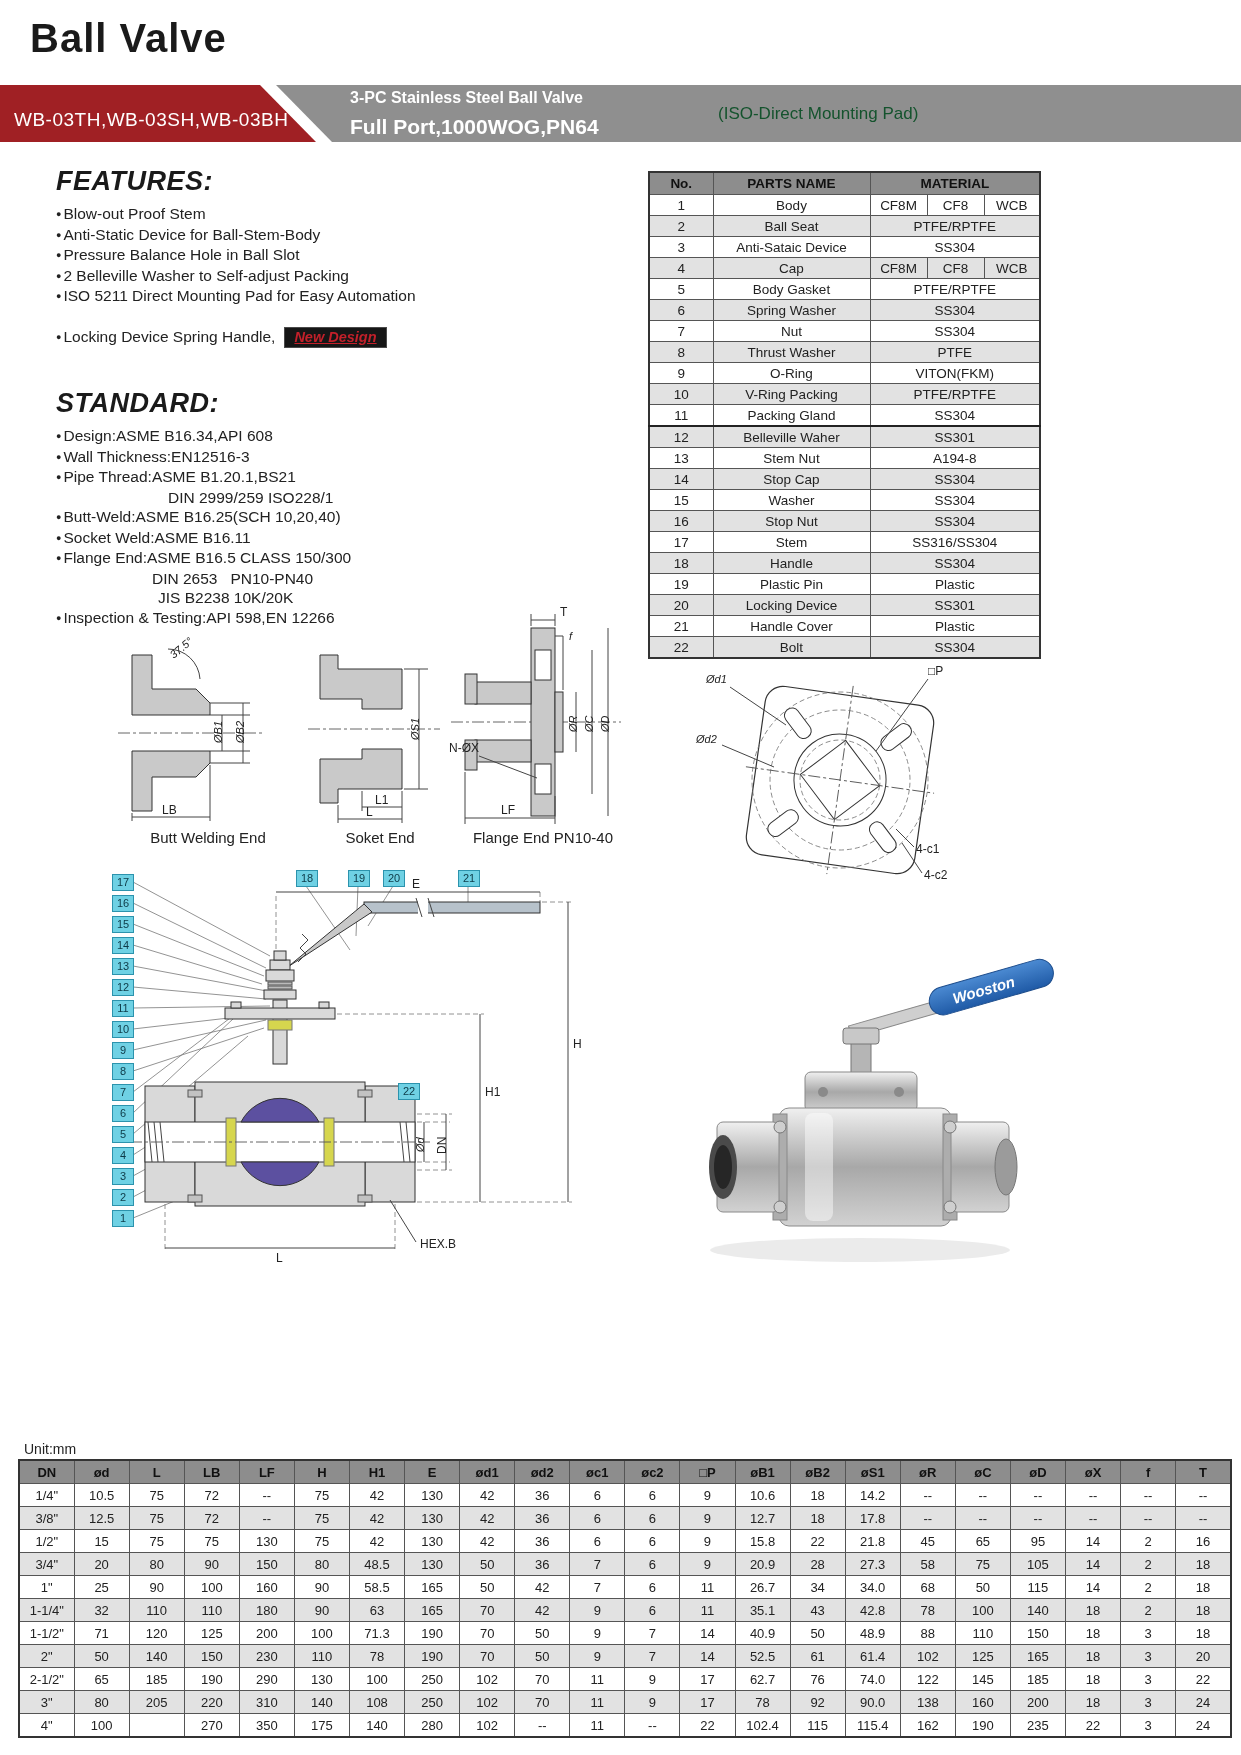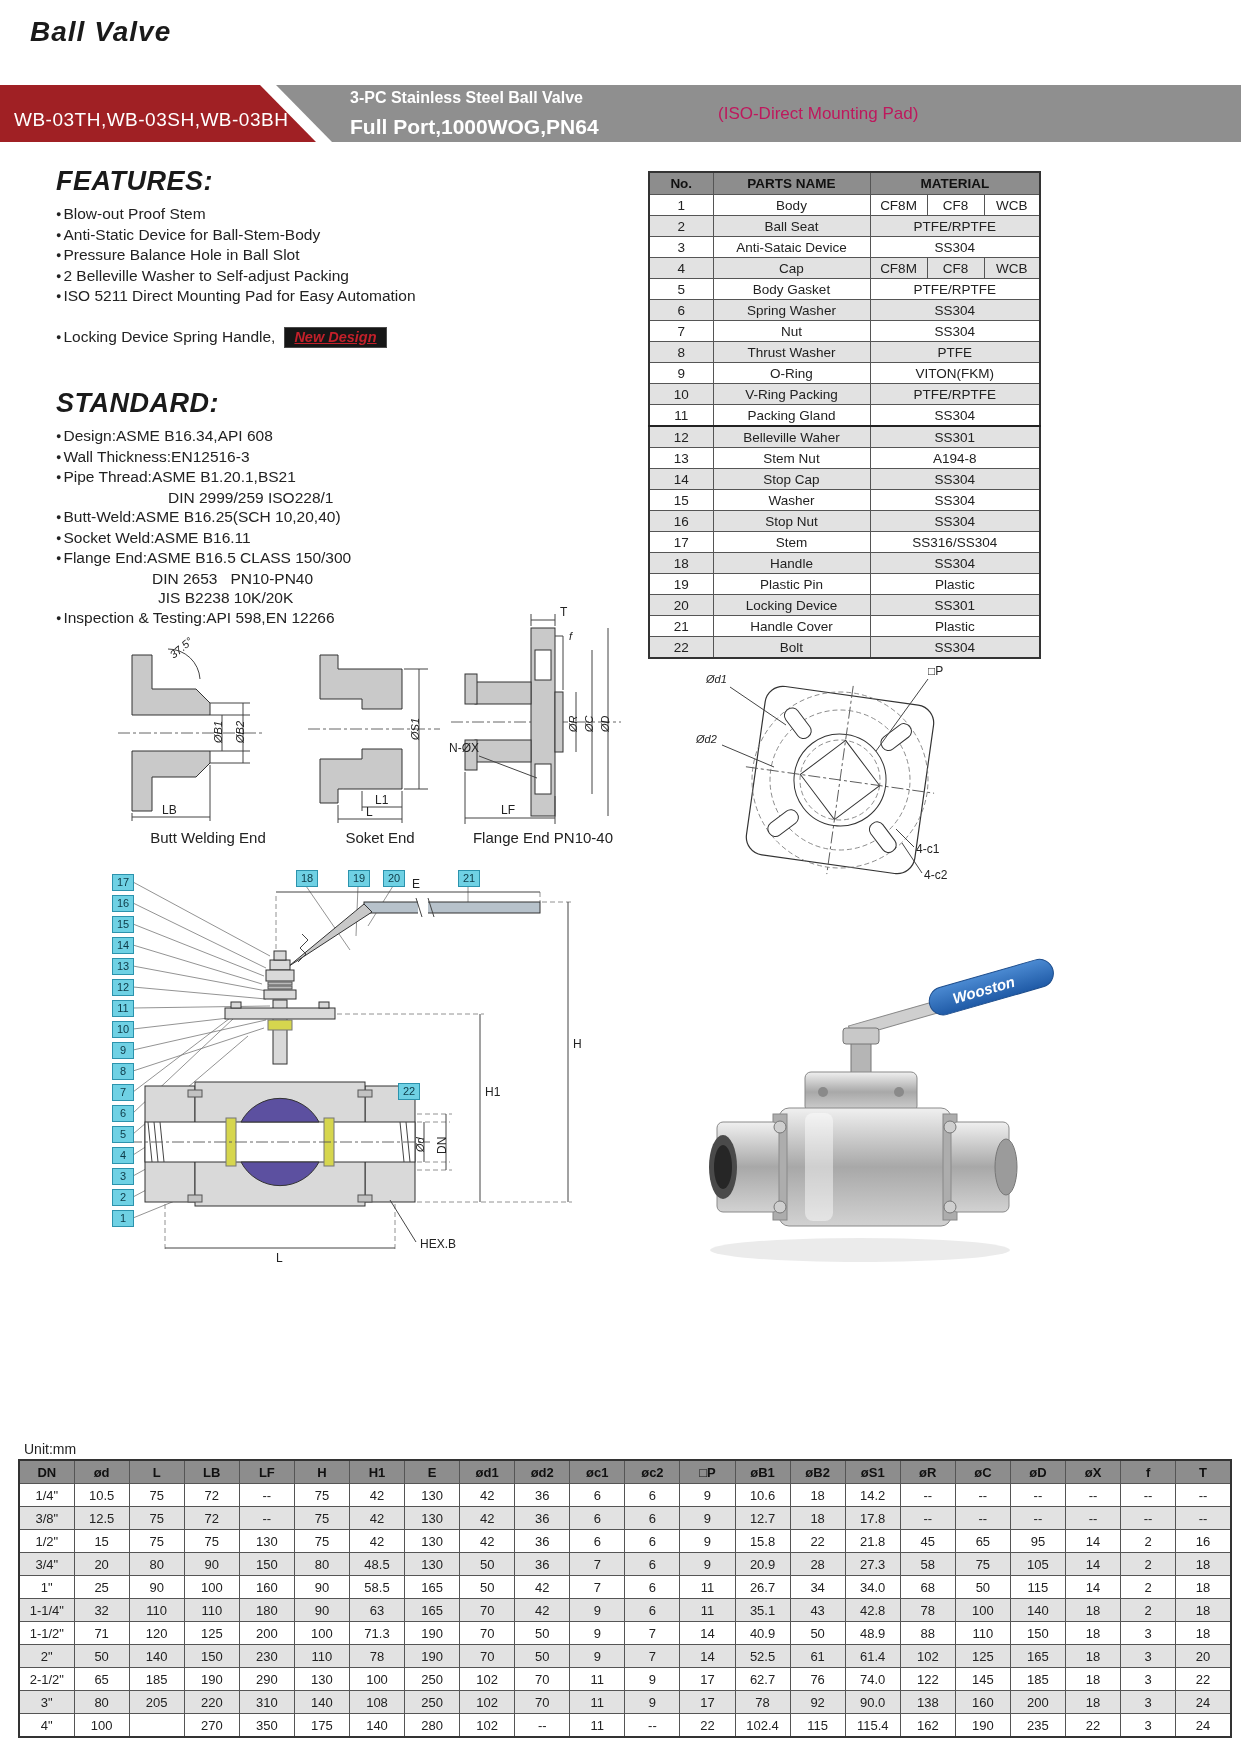--- a/index.html
+++ b/index.html
@@ -5,30 +5,30 @@
   :root{
     --red:#a02024; --graybar:#8f8f8f; --cyan:#6fd1e4; --blue:#2e6db4;
     --ball:#5c50a0; --seat:#d6d64e; --hdr:#8d8d8d; --stripe:#e2e2e2;
   }
   html,body{margin:0;padding:0;background:#fff;}
   #page{position:relative;width:1241px;height:1755px;background:#fff;overflow:hidden;
         font-family:"Liberation Sans",sans-serif;color:#1a1a1a;}
   .abs{position:absolute;}
 
   
-  #page-title{left:30px;top:16px;font-size:28px;font-style:italic;font-weight:bold;letter-spacing:1px;}
+  #page-title{left:30px;top:16px;font-size:40px;font-weight:bold;letter-spacing:1px;}
   #banner{left:0;top:85px;width:1241px;height:66px;}
   #banner .gray{position:absolute;inset:0;background:var(--graybar);
     clip-path:polygon(276px 0,1241px 0,1241px 57px,332px 57px);}
   #banner .red{position:absolute;inset:0;background:var(--red);
     clip-path:polygon(0 0,260px 0,316px 57px,0 57px);}
   #model-codes{left:14px;top:24px;color:#fff;font-size:19px;letter-spacing:.5px;}
   #prod-line1{left:350px;top:4px;color:#fff;font-size:16px;font-weight:bold;}
   #prod-line2{left:350px;top:30px;color:#fff;font-size:21px;font-weight:bold;}
-  #prod-note{left:718px;top:19px;color:#be185d;font-size:17px;}
+  #prod-note{left:718px;top:19px;color:#14532d;font-size:17px;}
 
   
   #features{left:56px;top:166px;width:440px;}
   #standard{left:56px;top:388px;width:460px;}
   .sec-head{font-size:27px;font-style:italic;font-weight:bold;letter-spacing:.5px;margin:0 0 7px 0;}
   .li{font-size:15.5px;line-height:19.5px;color:#222;}
   .li .b{font-size:9px;vertical-align:2px;margin-right:2px;}
   #locking-row{margin-top:20px;display:flex;align-items:center;gap:9px;}
   #new-design-badge{background:#161616;border:1px solid #4a4a4a;color:#c3202a;
     font-style:italic;font-weight:bold;font-size:14.5px;padding:1px 9px 2px;text-decoration:underline;}

